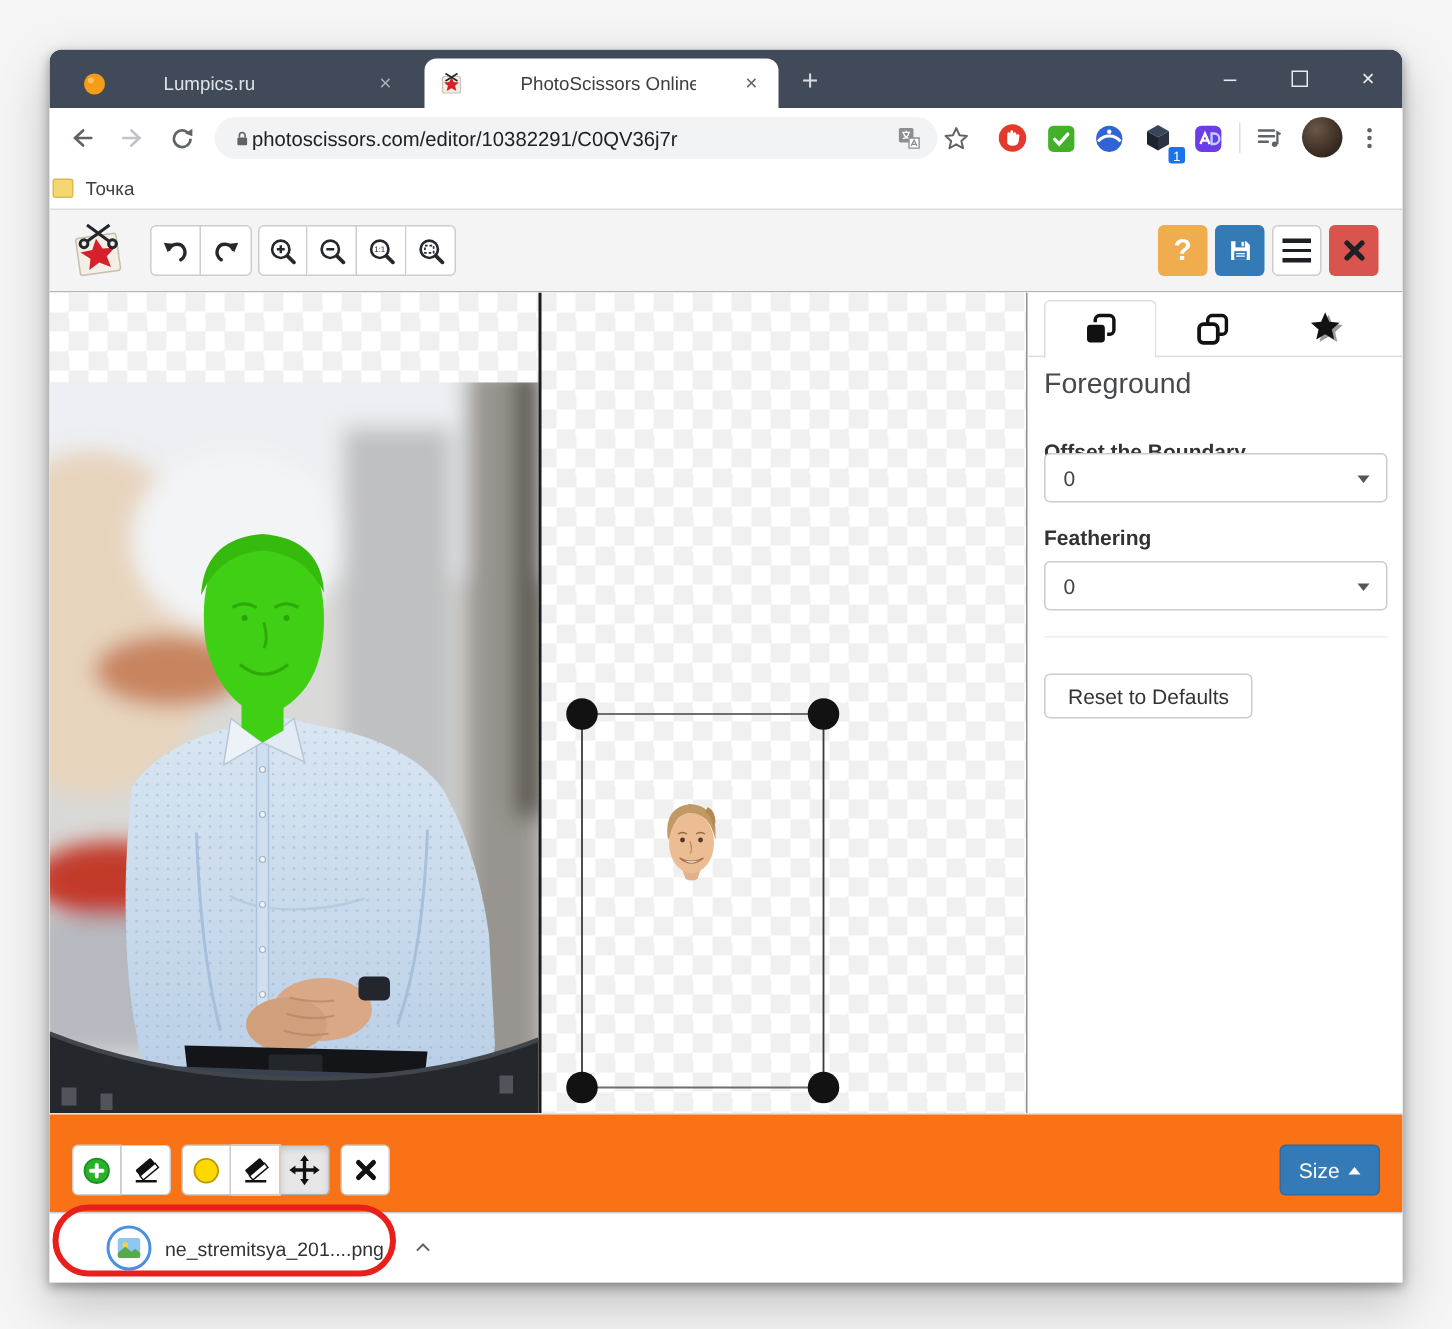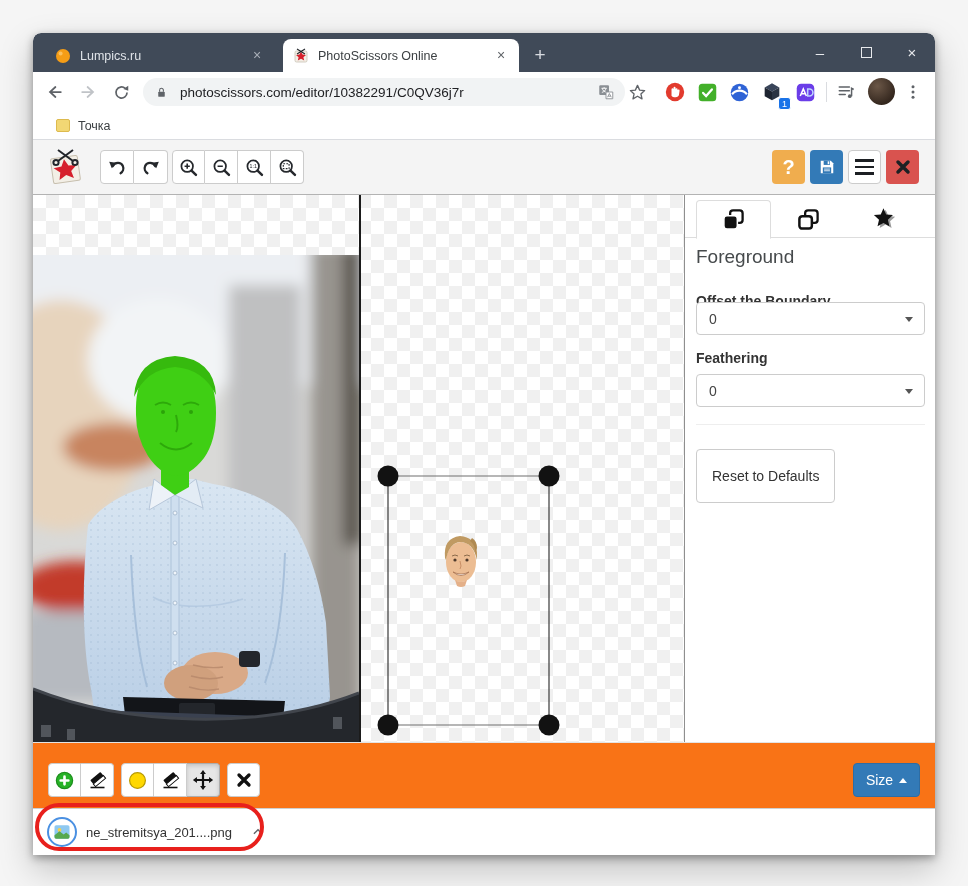--- a/index.html
+++ b/index.html
@@ -13,45 +13,45 @@
   .abs { position: absolute; }
   
   .window {
     position: absolute; left: 33px; top: 33px; width: 902px; height: 822px;
     background: #fff; border-radius: 8px 8px 0 0;
     box-shadow: 0 3px 8px rgba(0,0,0,.35), 0 14px 34px rgba(0,0,0,.22);
     overflow: hidden;
   }
   
   .titlebar { position: relative; height: 39px; background: #404a58; border-radius: 8px 8px 0 0; }
-  .tab { position: absolute; top: 6px; height: 33px; display: flex; align-items: center; font-size: 12.5px; }
+  .tab { position: absolute; top: 6px; height: 33px; display: flex; align-items: center; font-size: 12.5px; gap: 29px; }
   .tab-inactive { left: 12px; width: 230px; color: #dfe3e8; padding: 0 10px; }
   .tab-active { left: 250px; width: 236px; background: #fff; color: #3c4043; border-radius: 8px 8px 0 0; padding: 0 10px; }
   .tab .favicon { width: 16px; height: 16px; margin-right: 9px; flex: 0 0 auto; }
   .tab .tab-label { flex: 1; overflow: hidden; white-space: nowrap; }
   .tab .tab-close { width: 16px; height: 16px; line-height: 15px; text-align: center; font-size: 14px; color: #a9afb8; cursor: pointer; }
   .tab-active .tab-close { color: #5f6368; }
   .newtab { position: absolute; left: 494px; top: 10px; width: 26px; height: 26px; color: #d8dbe0;
             font-size: 19px; line-height: 24px; text-align: center; border-radius: 50%; }
   .winbtn { position: absolute; top: 0; width: 46px; height: 39px; color: #e8eaed; display: flex; align-items: center; justify-content: center; font-size: 15px; }
   .winbtn .boxglyph { width: 11px; height: 11px; border: 1.4px solid #e8eaed; }
   
   .navbar { position: relative; height: 40px; background: #fff; }
   .navicon { position: absolute; top: 6px; width: 28px; height: 28px; display: flex; align-items: center; justify-content: center; border-radius: 50%; }
   .omnibox { position: absolute; left: 110px; top: 6px; width: 482px; height: 28px; background: #f1f3f4;
              border-radius: 14px; display: flex; align-items: center; padding: 0 10px 0 12px; }
-  .omnibox .url { font-size: 13.5px; color: #202124; margin-left: 12px; flex: 1; white-space: nowrap; overflow: hidden; }
+  .omnibox .url { font-size: 13.5px; color: #202124; margin-left: 0; flex: 1; white-space: nowrap; overflow: hidden; }
   .ext-badge { position: absolute; right: -5px; bottom: -4px; background: #1a73e8; color: #fff; font-size: 9px;
                min-width: 13px; height: 13px; border-radius: 3px; line-height: 13px; text-align: center; border: 1.5px solid #fff; }
   .separator-v { position: absolute; left: 793px; top: 10px; width: 1px; height: 20px; background: #dadce0; }
   .avatar { position: absolute; left: 835px; top: 6px; width: 27px; height: 27px; border-radius: 50%;
             background: radial-gradient(circle at 35% 30%, #6b5747, #35281f 70%); }
   
   .bookmarksbar { position: relative; height: 28px; background: #fff; border-bottom: 1px solid #dadce0; display: flex; align-items: center; }
-  .bookmark-item { display: flex; align-items: center; margin-left: 23px; font-size: 12.5px; color: #3c4043; }
+  .bookmark-item { display: flex; align-items: center; margin-left: 2px; font-size: 12.5px; color: #3c4043; }
   .bookmark-item .folder { width: 14px; height: 13px; background: #f2d774; border: 1px solid #ddba4e; border-radius: 2px; margin-right: 8px; }
   
   .etoolbar { position: relative; height: 55px; background: #f4f4f4; border-bottom: 1px solid #b3b3b3; }
   .btn { background: #fff; border: 1px solid #ccc; display: flex; align-items: center; justify-content: center; cursor: pointer; }
   .btn svg { display: block; }
   .tbtn { position: absolute; top: 10px; width: 34px; height: 34px; }
   .grp-l { border-radius: 4px 0 0 4px; }
   .grp-m { border-radius: 0; border-left: none; }
   .grp-r { border-radius: 0 4px 4px 0; border-left: none; }
   .solo  { border-radius: 4px; }
@@ -73,31 +73,31 @@
   .side-tabs { position: absolute; left: 0; top: 5px; width: 100%; height: 38px; border-bottom: 1px solid #ddd; }
   .side-tab { position: absolute; top: 0; width: 75px; height: 38px; display: flex; align-items: center; justify-content: center; cursor: pointer; }
   .side-tab.active { background: #fff; border: 1px solid #ddd; border-bottom: 1px solid #fff; border-radius: 4px 4px 0 0; height: 39px; z-index: 2; }
   .panel-heading { position: absolute; left: 11px; top: 51px; font-size: 19px; color: #464a4c; }
   .panel-label { position: absolute; left: 11px; font-size: 14px; font-weight: bold; color: #333; }
   .select { position: absolute; left: 11px; width: 229px; height: 33px; background: #fff; border: 1px solid #ccc; border-radius: 4px;
             display: flex; align-items: center; padding: 0 12px; font-size: 14px; color: #444; cursor: pointer; }
   .select .caret { position: absolute; right: 11px; top: 14px; width: 0; height: 0;
                    border-left: 4.5px solid transparent; border-right: 4.5px solid transparent; border-top: 5px solid #555; }
   .side-divider { position: absolute; left: 11px; top: 229px; width: 229px; height: 1px; background: #eee; }
-  .reset-btn { position: absolute; left: 11px; top: 254px; padding: 18px 15px; font-size: 14px; color: #333; background: #fff;
+  .reset-btn { position: absolute; left: 11px; top: 254px; padding: 6px 15px; font-size: 14px; color: #333; background: #fff;
                border: 1px solid #ccc; border-radius: 4px; cursor: pointer; }
   
   .tools { position: relative; height: 65px; background: #f97316; }
   .toolbtn { position: absolute; top: 20px; width: 33px; height: 34px; }
   .toolbtn.active { background: #e6e6e6; box-shadow: inset 0 2px 4px rgba(0,0,0,.15); border-color: #adadad; }
   .size-btn { position: absolute; left: 820px; top: 20px; width: 67px; height: 34px; background: #337ab7; color: #fff;
               border: 1px solid #2e6da4; border-radius: 4px; font-size: 14px; display: flex; align-items: center; justify-content: center; gap: 6px; cursor: pointer; }
   .caret-up { width: 0; height: 0; border-left: 4.5px solid transparent; border-right: 4.5px solid transparent; border-bottom: 5px solid #fff; }
   
-  .shelf { position: relative; height: 47px; background: #fff; border-top: 1px solid #cfcfcf; display: flex; align-items: center; }
+  .shelf { position: relative; height: 47px; background: #fff; border-top: 1px solid #cfcfcf; display: flex; align-items: center; padding-left: 24px; }
   .dl-item { display: flex; align-items: center; margin-left: 14px; gap: 9px; cursor: pointer; }
   .dl-thumb-ring { width: 30px; height: 30px; border: 2px solid #4a90e2; border-radius: 50%; display: flex; align-items: center; justify-content: center; background: #fff; }
   .dl-name { font-size: 13px; color: #333; }
   .dl-chevron { margin-left: 10px; }
   .shelf-right { margin-left: auto; display: flex; align-items: center; gap: 16px; padding-right: 16px; }
   .showall-btn { padding: 7px 15px; font-size: 13px; color: #333; background: #fff; border: 1px solid #c7c7c7; border-radius: 3px; cursor: pointer; }
   .annotation { position: absolute; left: 2px; top: 770px; width: 229px; height: 48px; border: 4px solid #e8201c;
                 border-radius: 26px; z-index: 60; pointer-events: none; }
 </style>
 </head>

